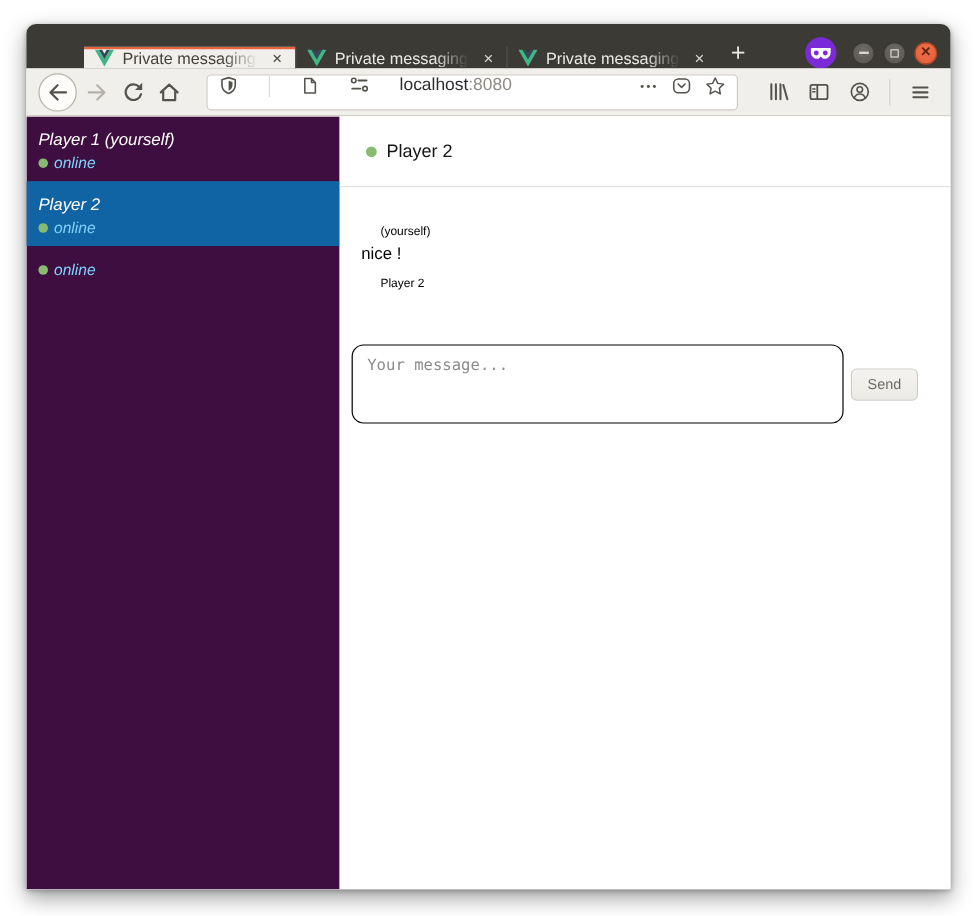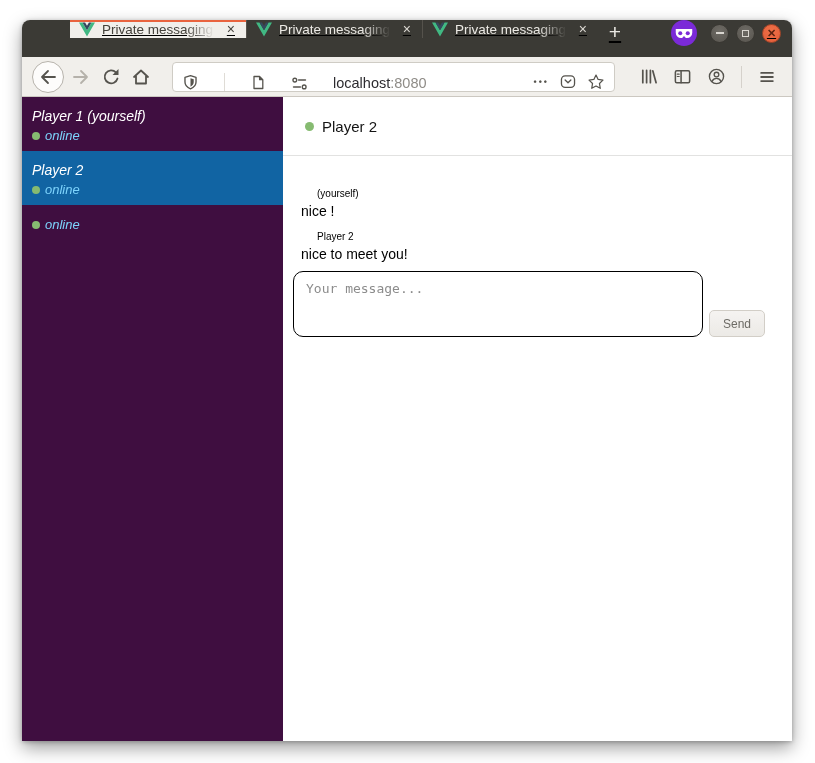--- a/index.html
+++ b/index.html
@@ -22,24 +22,23 @@
     flex-direction: column;
     background: #fff;
   }
 
   
   .tabbar {
     height: 37px;
     background: #3b3a35;
     border-radius: 8px 8px 0 0;
     display: flex;
-    align-items: flex-start;
+    align-items: flex-end;
     overflow: hidden;
     flex: 0 0 auto;
-    text-decoration: underline;
   }
   .tab-spacer { width: 48px; flex: 0 0 auto; }
   .tab {
     width: 176px;
     flex: 0 0 auto;
     display: flex;
     align-items: center;
     gap: 7px;
     padding: 0 9px;
     position: relative;
@@ -149,21 +148,21 @@
   .icon-stroke { stroke: #55534d; fill: none; stroke-width: 1.8; stroke-linecap: round; stroke-linejoin: round; }
   .icon-stroke.disabled { stroke: #b5b1aa; }
 
   .urlbar {
     flex: 1;
     height: 30px;
     background: #fff;
     border: 1px solid #cfccc5;
     border-radius: 4px;
     display: flex;
-    align-items: flex-end;
+    align-items: flex-start;
     gap: 25px;
     padding: 0 9px;
     margin: 0 18px 0 16px;
   }
   .urlbar .sep { width: 1px; height: 18px; background: #dfdcd6; }
   .url-text { flex: 1; font-size: 14.5px; white-space: nowrap; overflow: hidden; }
   .url-host { color: #2c2b2f; }
   .url-port { color: #8f8c87; }
   .url-actions { display: flex; align-items: center; gap: 10px; }
   .dots-icon { color: #55534d; font-size: 9px; letter-spacing: 2px; font-weight: bold; }
@@ -209,23 +208,24 @@
   }
   .chat-header .status-dot { width: 9px; height: 9px; }
   .chat-header-name { font-size: 15px; color: #141414; }
 
   .messages { padding: 29px 0 0 18px; }
   .msg { margin-bottom: 8px; }
   .msg-sender { font-size: 10px; font-weight: normal; color: #000; line-height: 18px; margin-left: 16px; }
   .msg-text { font-size: 14px; color: #000; line-height: 17px; }
 
   .composer {
+    margin-top: 33px;
     padding-left: 10px;
     display: flex;
-    align-items: flex-end;
+    align-items: center;
   }
   .composer textarea {
     width: 410px;
     height: 66px;
     border: 1px solid #000;
     border-radius: 10px;
     padding: 9px 12px;
     resize: none;
     font-family: "DejaVu Sans Mono", monospace;
     font-size: 13px;
@@ -417,21 +417,20 @@
         <span class="chat-header-name">Player 2</span>
       </div>
 
       <div class="messages">
         <div class="msg">
           <div class="msg-sender">(yourself)</div>
           <div class="msg-text">nice !</div>
         </div>
         <div class="msg">
           <div class="msg-sender">Player 2</div>
-          <div class="msg-text">nice to meet you!</div>
         </div>
       </div>
 
       <form class="composer">
         <textarea placeholder="Your message..." style=""></textarea>
         <button class="send-btn" type="submit">Send</button>
       </form>
     </div>
 
   </div>

